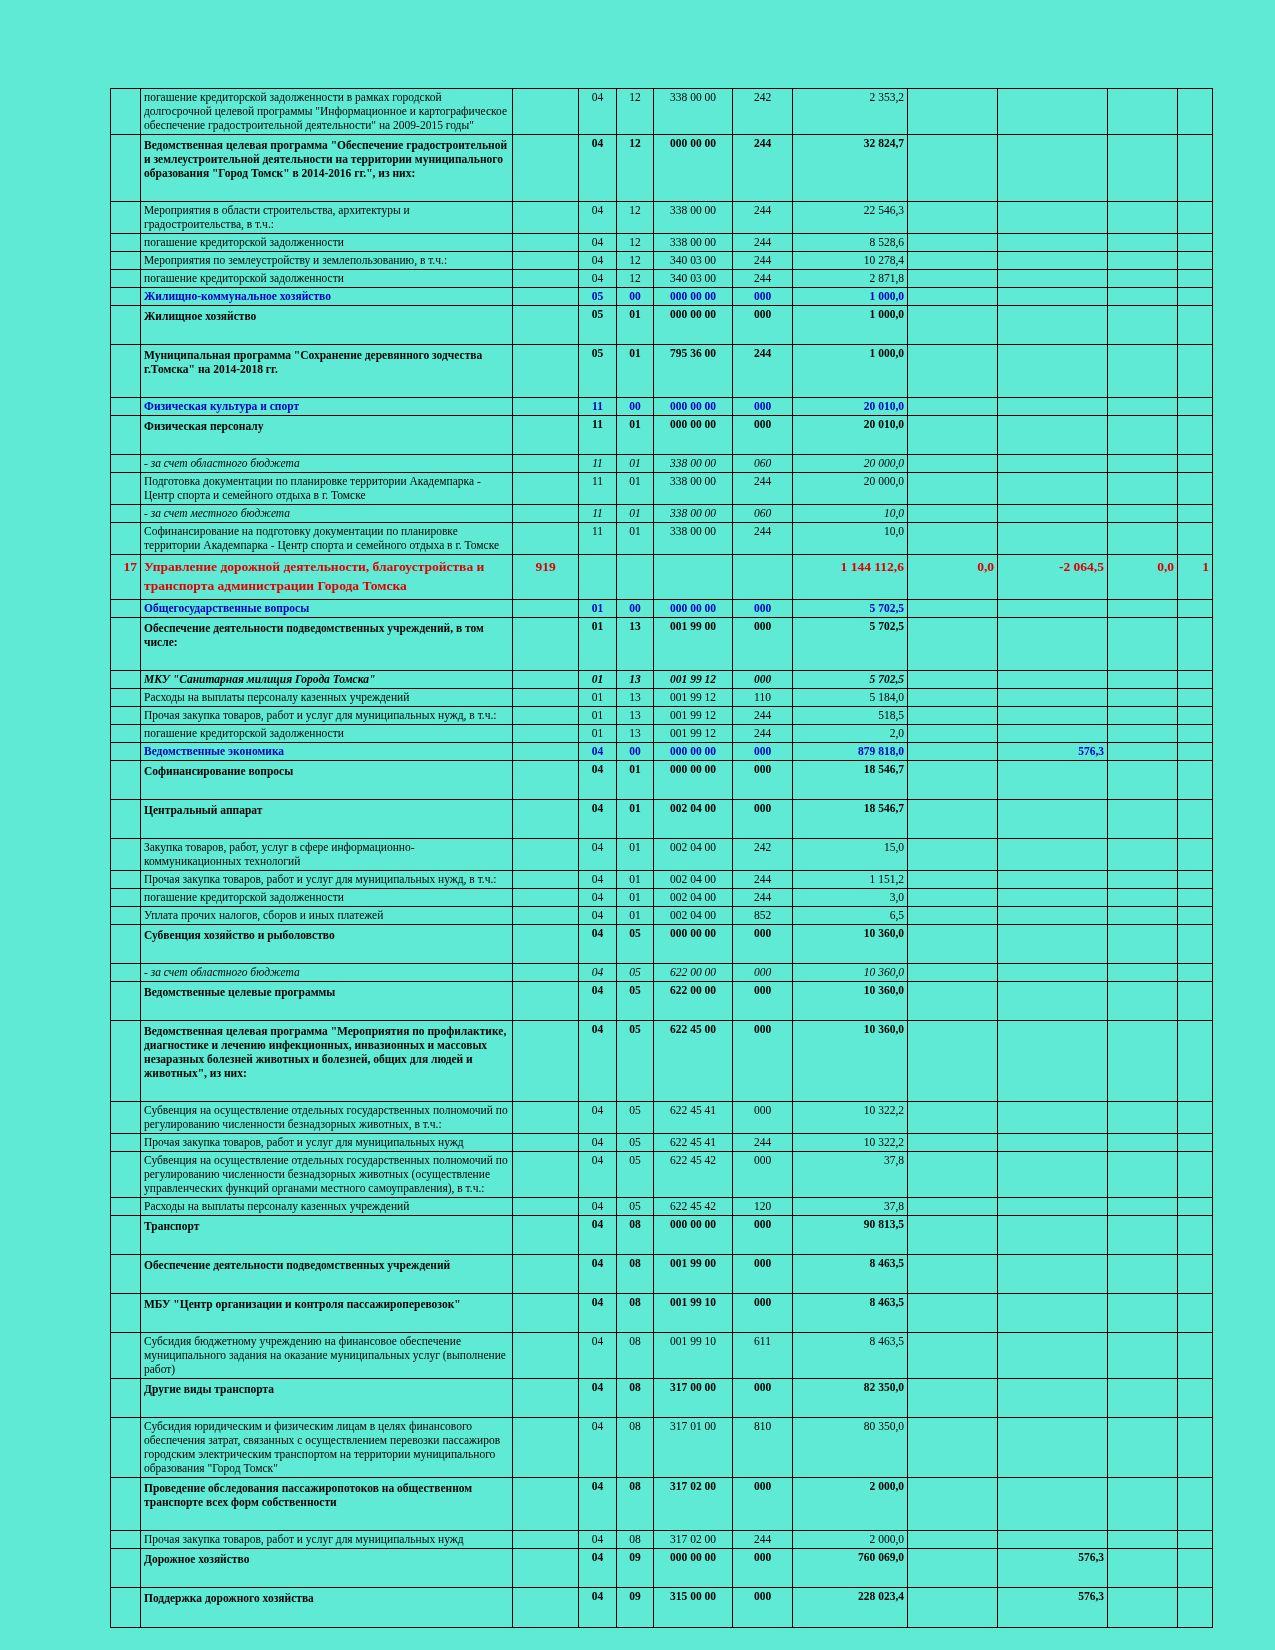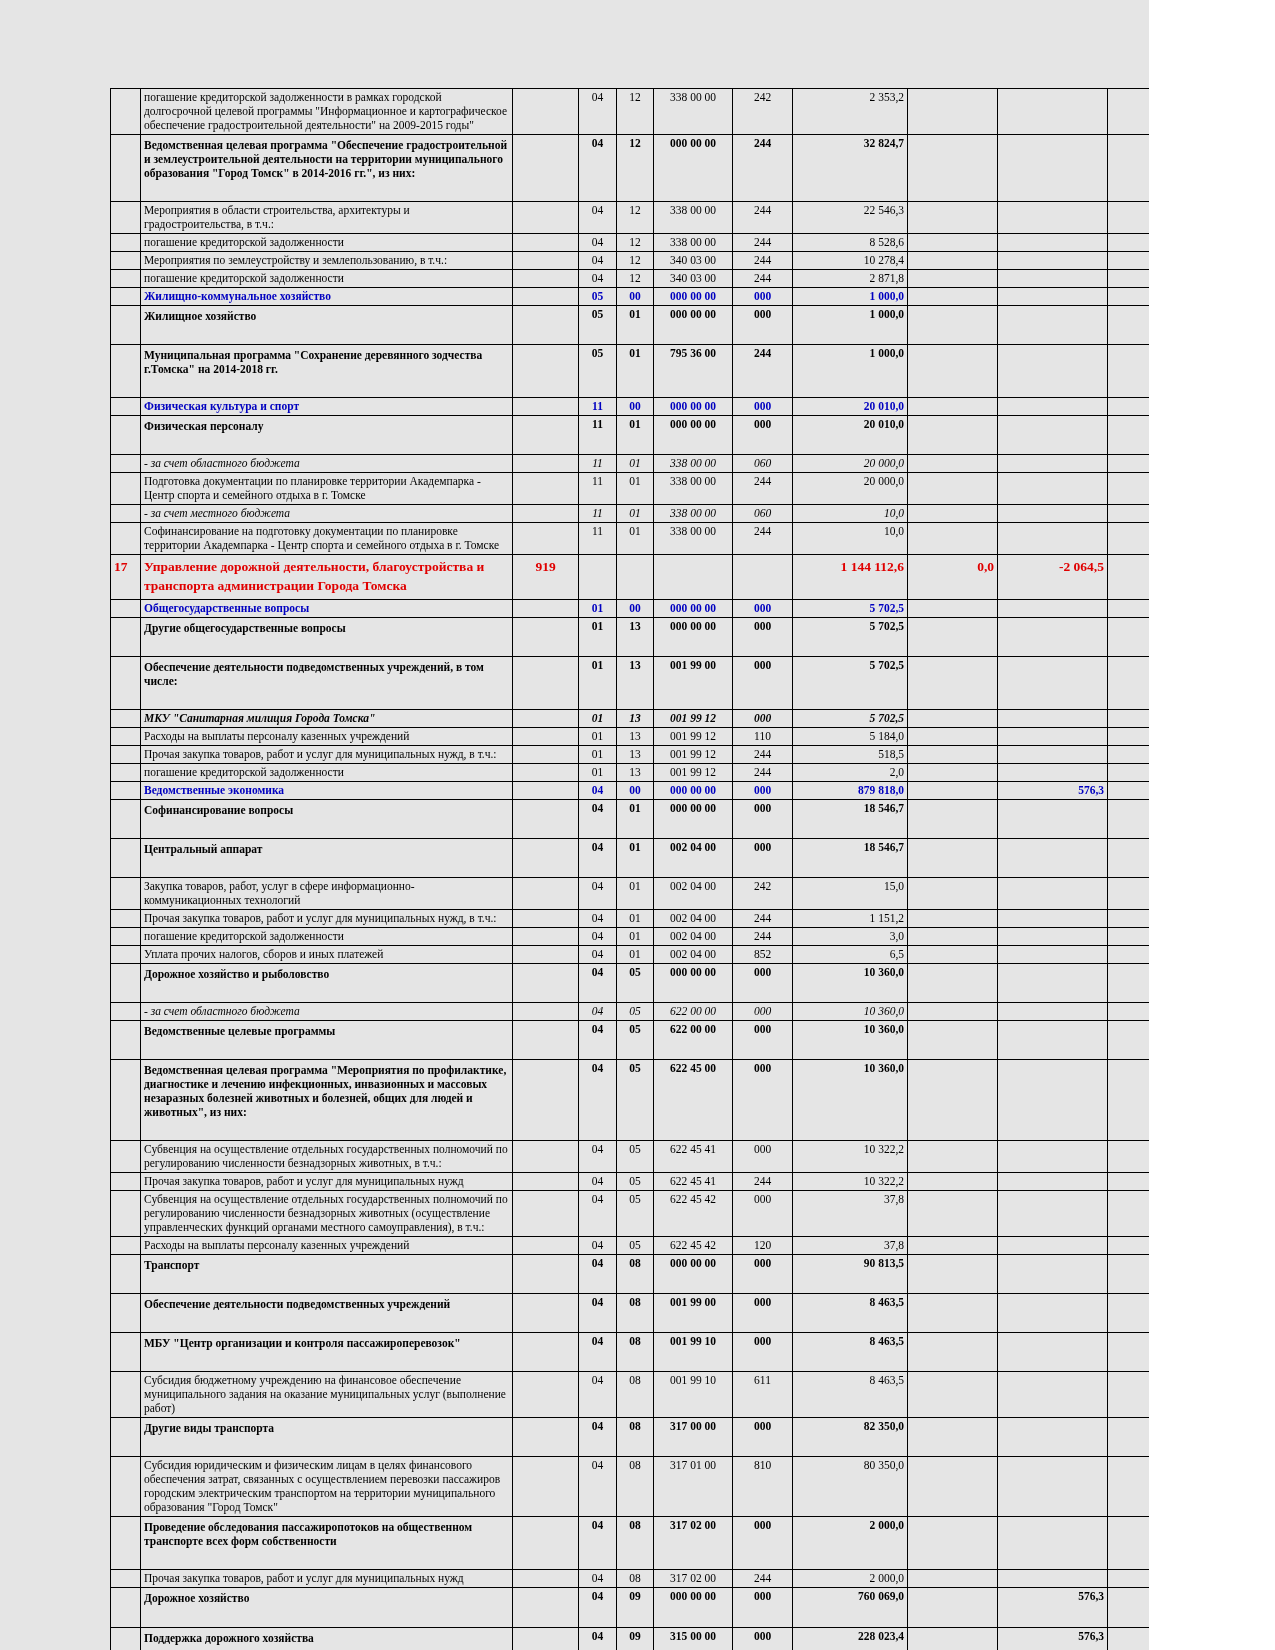--- a/index.html
+++ b/index.html
@@ -8,44 +8,44 @@
     background: #ffffff;
   }
   body {
     width: 1275px;
     height: 1650px;
     overflow: hidden;
     font-family: "Liberation Serif", "DejaVu Serif", serif;
   }
   .page {
     position: relative;
-    width: 1149px;
+    width: 1275px;
     height: 1650px;
     overflow: hidden;
-    background: #e5e5e5;
+    background: #5eead4;
   }
   table.budget {
     position: absolute;
     left: 110px;
     top: 88px;
     width: 1102px;
     border-collapse: collapse;
     table-layout: fixed;
   }
   table.budget td {
     border: 1px solid #000000;
     vertical-align: top;
     padding: 1px 3px 2px 3px;
     font-size: 11.5px;
     line-height: 1.22;
     overflow: hidden;
     word-wrap: break-word;
     color: #000000;
   }
-  .c-num  { text-align: left; }
+  .c-num  { text-align: right; }
   .c-name { text-align: left; }
   .c-code { text-align: center; }
   .c-amt  { text-align: right; padding-right: 4px; }
 
   .ind1 { padding-left: 10px; }
   .ind2 { padding-left: 17px; }
 
   tr.r-normal td { font-weight: normal; }
   tr.r-bold td { font-weight: bold; }
   tr.r-italic td { font-style: italic; }
@@ -314,34 +314,20 @@
           <td class="c-code">000 00 00</td>
           <td class="c-code">000</td>
           <td class="c-amt">5 702,5</td>
           <td class="c-amt"></td>
           <td class="c-amt"></td>
           <td class="c-amt"></td>
           <td class="c-amt"></td>
         </tr>
         <tr class="r-bold">
           <td class="c-num"></td>
-          <td class="c-name">Другие общегосударственные вопросы</td>
-          <td class="c-code"></td>
-          <td class="c-code">01</td>
-          <td class="c-code">13</td>
-          <td class="c-code">000 00 00</td>
-          <td class="c-code">000</td>
-          <td class="c-amt">5 702,5</td>
-          <td class="c-amt"></td>
-          <td class="c-amt"></td>
-          <td class="c-amt"></td>
-          <td class="c-amt"></td>
-        </tr>
-        <tr class="r-bold">
-          <td class="c-num"></td>
           <td class="c-name">Обеспечение деятельности подведомственных учреждений, в том числе:</td>
           <td class="c-code"></td>
           <td class="c-code">01</td>
           <td class="c-code">13</td>
           <td class="c-code">001 99 00</td>
           <td class="c-code">000</td>
           <td class="c-amt">5 702,5</td>
           <td class="c-amt"></td>
           <td class="c-amt"></td>
           <td class="c-amt"></td>
@@ -496,21 +482,21 @@
           <td class="c-code">002 04 00</td>
           <td class="c-code">852</td>
           <td class="c-amt">6,5</td>
           <td class="c-amt"></td>
           <td class="c-amt"></td>
           <td class="c-amt"></td>
           <td class="c-amt"></td>
         </tr>
         <tr class="r-bold">
           <td class="c-num"></td>
-          <td class="c-name">Дорожное хозяйство и рыболовство</td>
+          <td class="c-name">Субвенция хозяйство и рыболовство</td>
           <td class="c-code"></td>
           <td class="c-code">04</td>
           <td class="c-code">05</td>
           <td class="c-code">000 00 00</td>
           <td class="c-code">000</td>
           <td class="c-amt">10 360,0</td>
           <td class="c-amt"></td>
           <td class="c-amt"></td>
           <td class="c-amt"></td>
           <td class="c-amt"></td>

